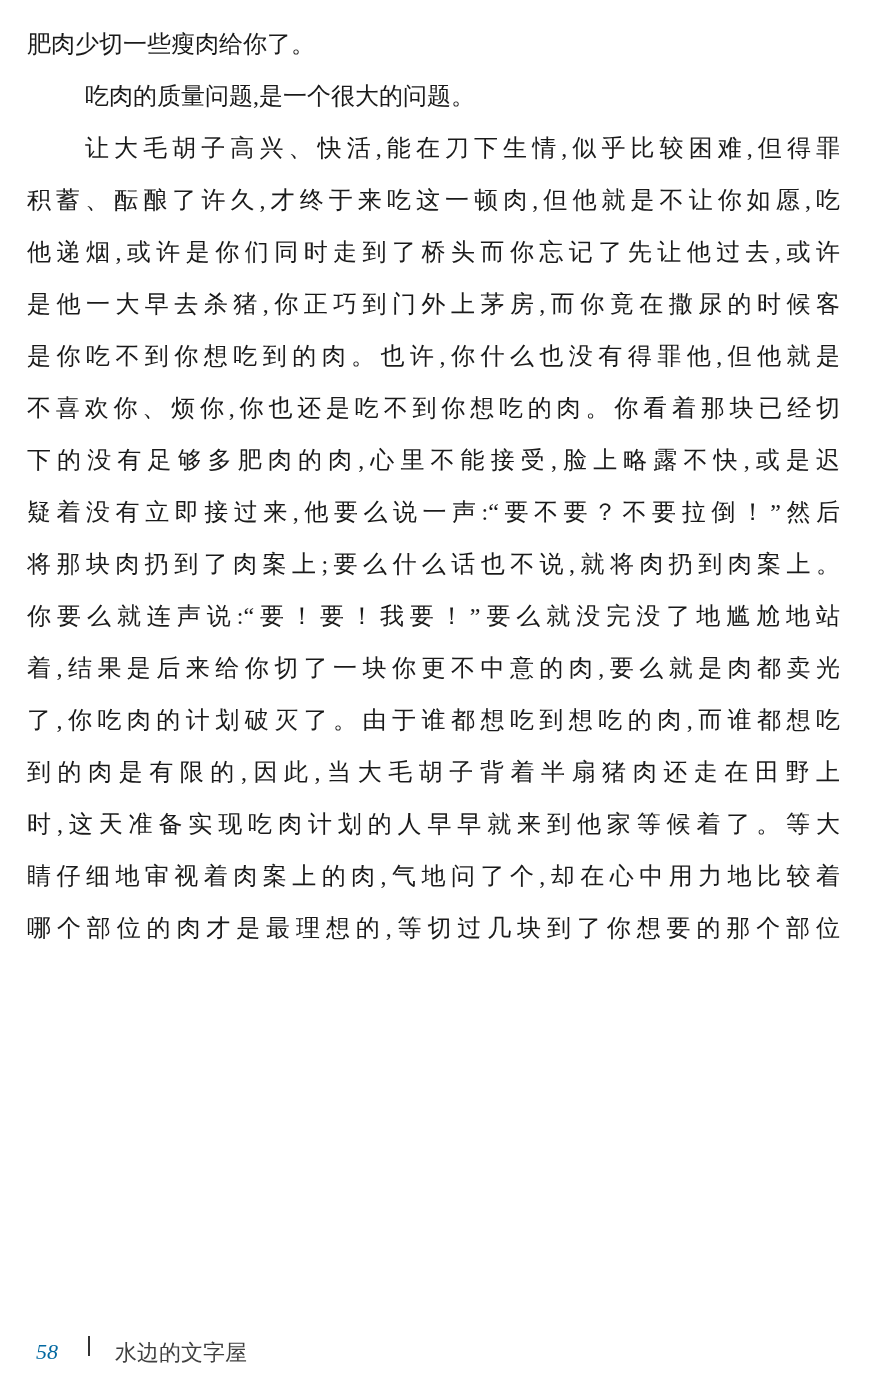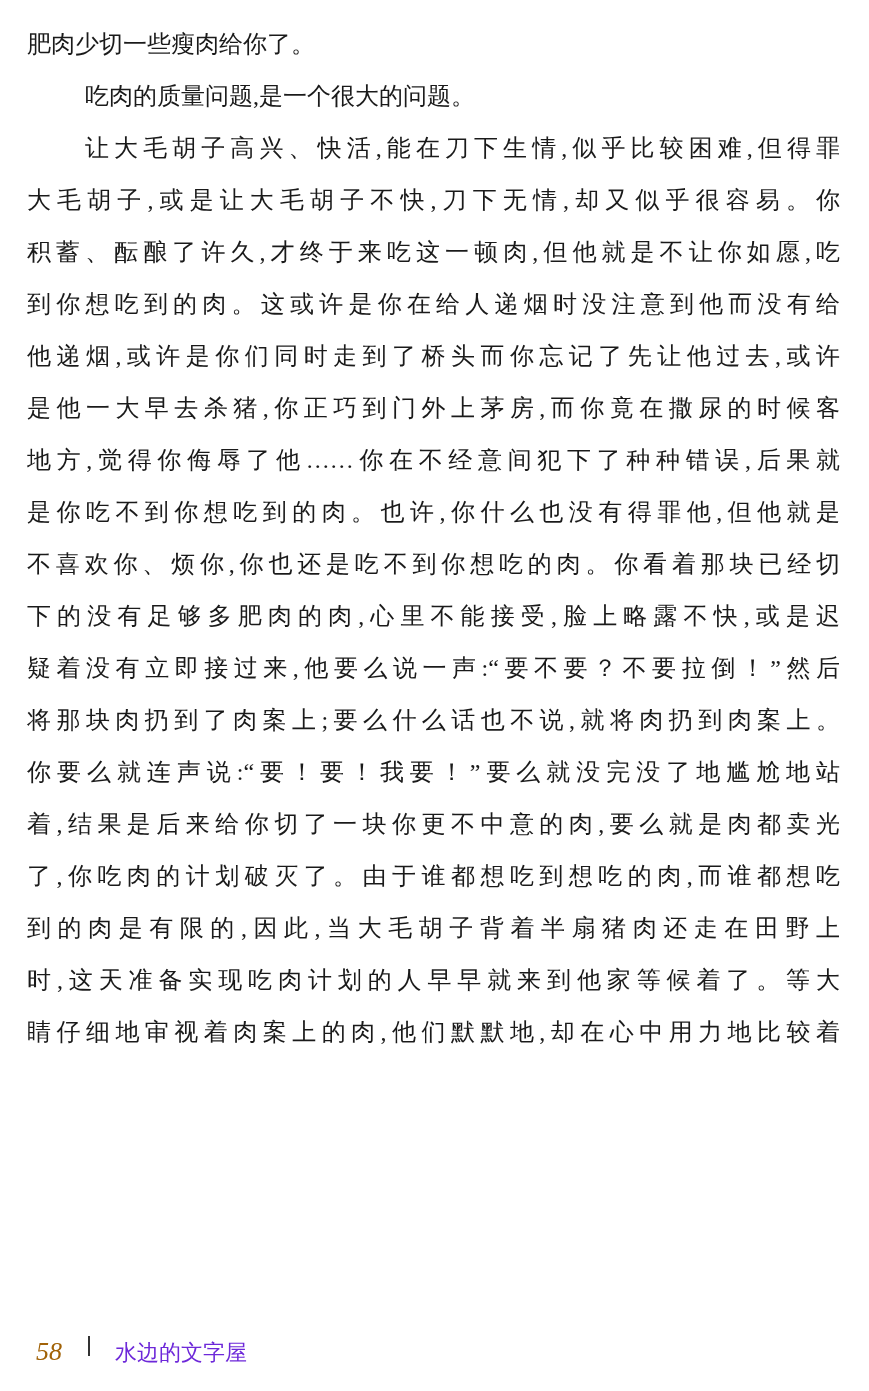--- a/index.html
+++ b/index.html
@@ -43,70 +43,68 @@
       top: 1330px;
       width: 869px;
       height: 44px;
     }
     .page-number {
       position: absolute;
       left: 36px;
       top: 4px;
       font-family: "Liberation Serif", "DejaVu Serif", serif;
       font-style: italic;
-      font-size: 26px;
+      font-size: 22px;
       line-height: 36px;
-      color: #a16207;
+      color: #0369a1;
     }
     .separator {
       position: absolute;
       left: 88px;
       top: 6px;
       width: 2px;
       height: 20px;
       background: #333;
     }
     .book-title {
       position: absolute;
       left: 115px;
       top: 6px;
       font-family: "DejaVu Sans", "Liberation Sans", sans-serif;
       font-size: 22px;
       line-height: 34px;
-      color: #6d28d9;
+      color: #404040;
       letter-spacing: 0px;
     }
   </style>
 </head>
 <body>
 
 <main class="text-block">
 
   <div class="line para-end">肥肉少切一些瘦肉给你了。</div>
 
   <div class="line indent para-end">吃肉的质量问题,是一个很大的问题。</div>
 
   <div class="line indent">让大毛胡子高兴、快活,能在刀下生情,似乎比较困难,但得罪</div>
-  <div class="line">大毛胡子,或是让大毛胡子不快,刀下无情,却又似乎很容易。你</div>
   <div class="line">积蓄、酝酿了许久,才终于来吃这一顿肉,但他就是不让你如愿,吃</div>
-  <div class="line">到你想吃到的肉。这或许是你在给人递烟时没注意到他而没有给</div>
   <div class="line">他递烟,或许是你们同时走到了桥头而你忘记了先让他过去,或许</div>
   <div class="line">是他一大早去杀猪,你正巧到门外上茅房,而你竟在撒尿的时候客</div>
-  <div class="line">地方,觉得你侮辱了他……你在不经意间犯下了种种错误,后果就</div>
   <div class="line">是你吃不到你想吃到的肉。也许,你什么也没有得罪他,但他就是</div>
   <div class="line">不喜欢你、烦你,你也还是吃不到你想吃的肉。你看着那块已经切</div>
   <div class="line">下的没有足够多肥肉的肉,心里不能接受,脸上略露不快,或是迟</div>
   <div class="line">疑着没有立即接过来,他要么说一声:“要不要？不要拉倒！”然后</div>
   <div class="line">将那块肉扔到了肉案上;要么什么话也不说,就将肉扔到肉案上。</div>
   <div class="line">你要么就连声说:“要！要！我要！”要么就没完没了地尴尬地站</div>
   <div class="line">着,结果是后来给你切了一块你更不中意的肉,要么就是肉都卖光</div>
   <div class="line">了,你吃肉的计划破灭了。由于谁都想吃到想吃的肉,而谁都想吃</div>
   <div class="line">到的肉是有限的,因此,当大毛胡子背着半扇猪肉还走在田野上</div>
   <div class="line">时,这天准备实现吃肉计划的人早早就来到他家等候着了。等大</div>
-  <div class="line">睛仔细地审视着肉案上的肉,他们默默地,却在心中用力地比较着</div>
+  <div class="line">睛仔细地审视着肉案上的肉,气地问了个,却在心中用力地比较着</div>
+  <div class="line">哪个部位的肉才是最理想的,等切过几块到了你想要的那个部位</div>
 </main>
 
 <footer class="footer">
   <span class="page-number">58</span>
   <span class="separator">
     
   </span>
   <span class="book-title">水边的文字屋</span>
 </footer>
 

